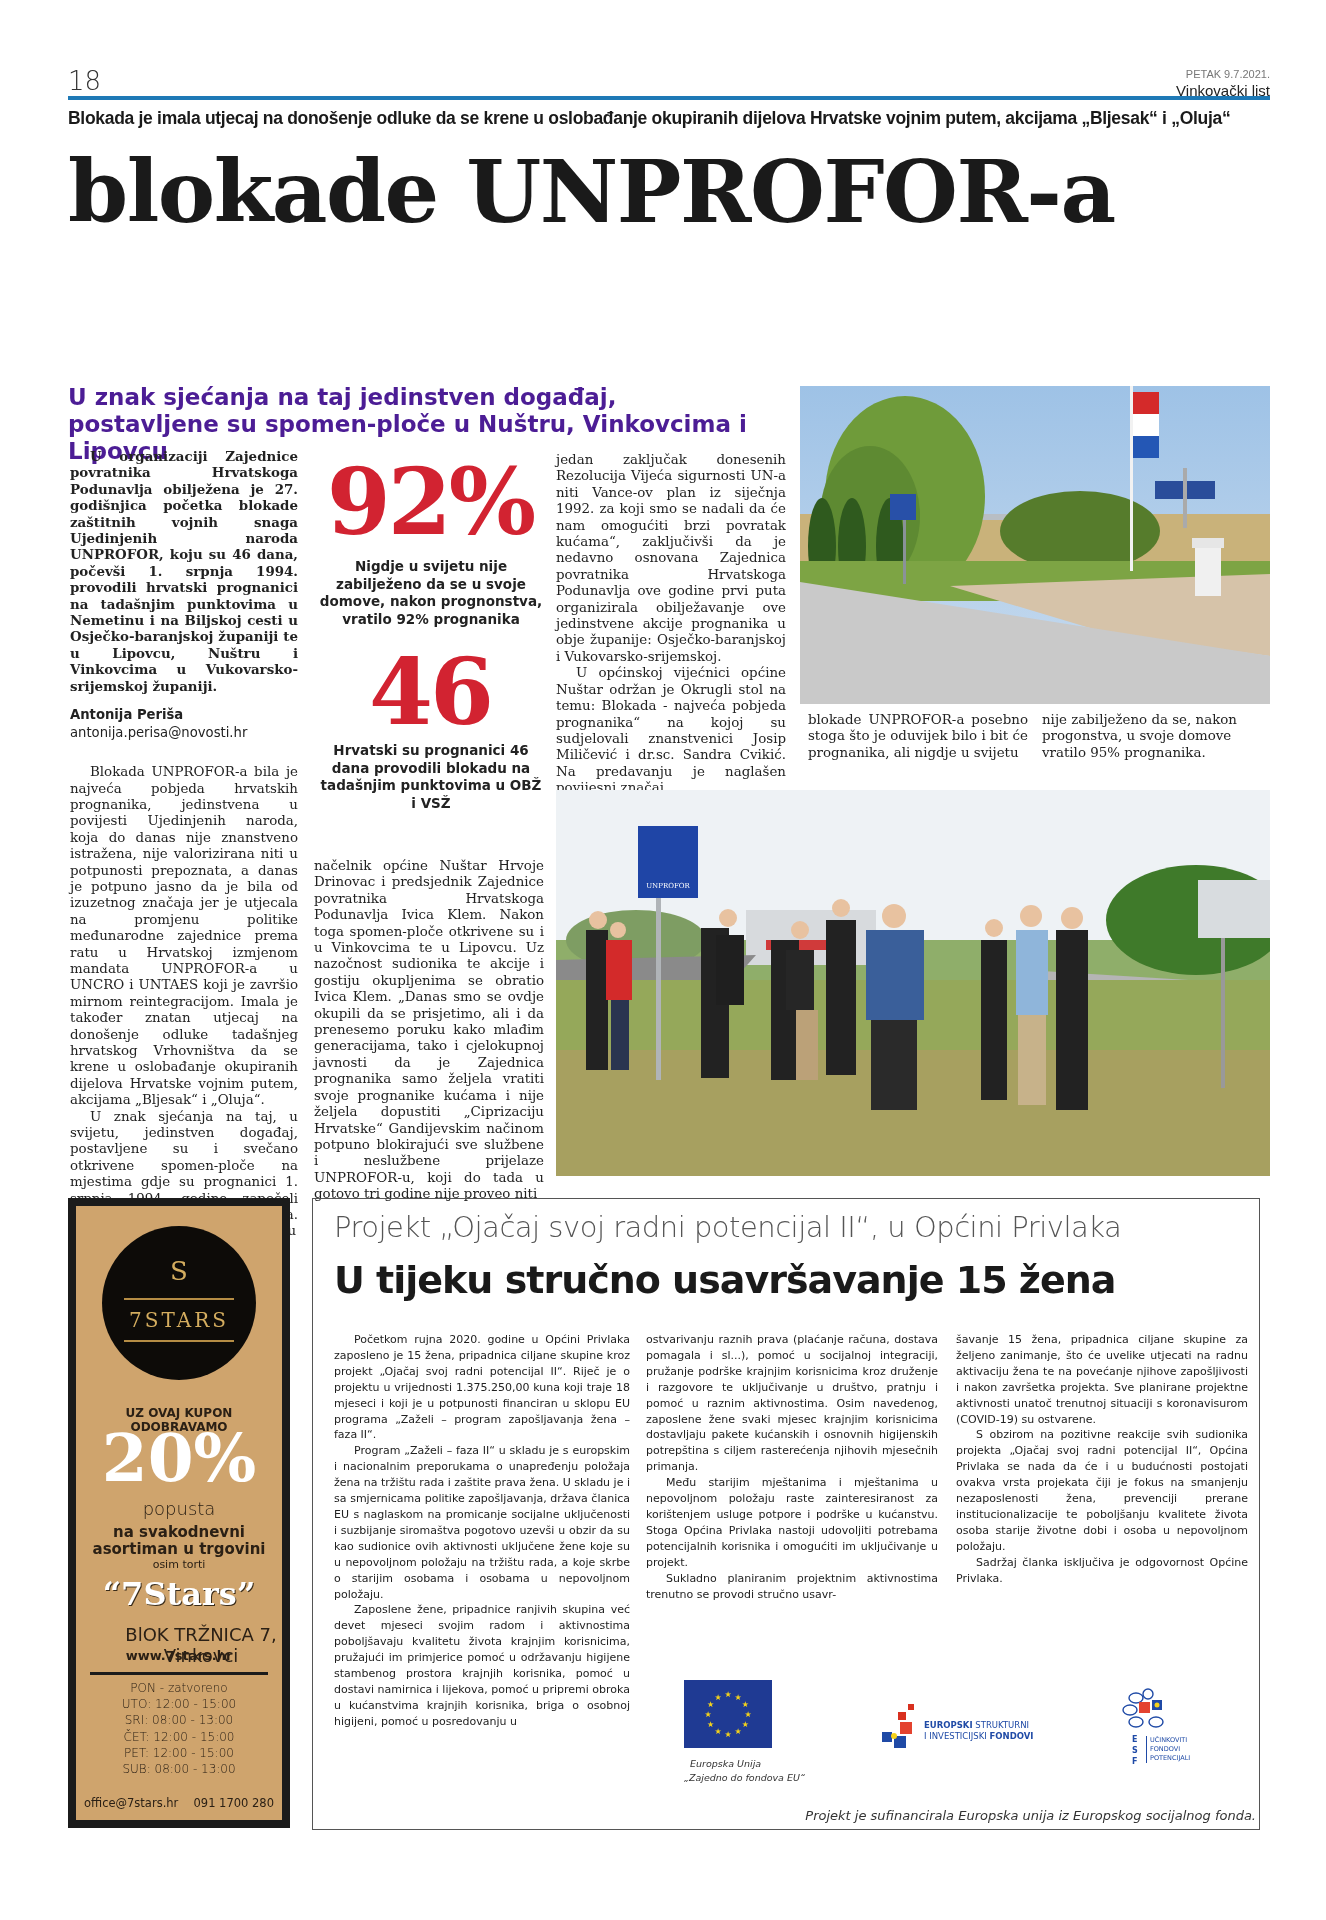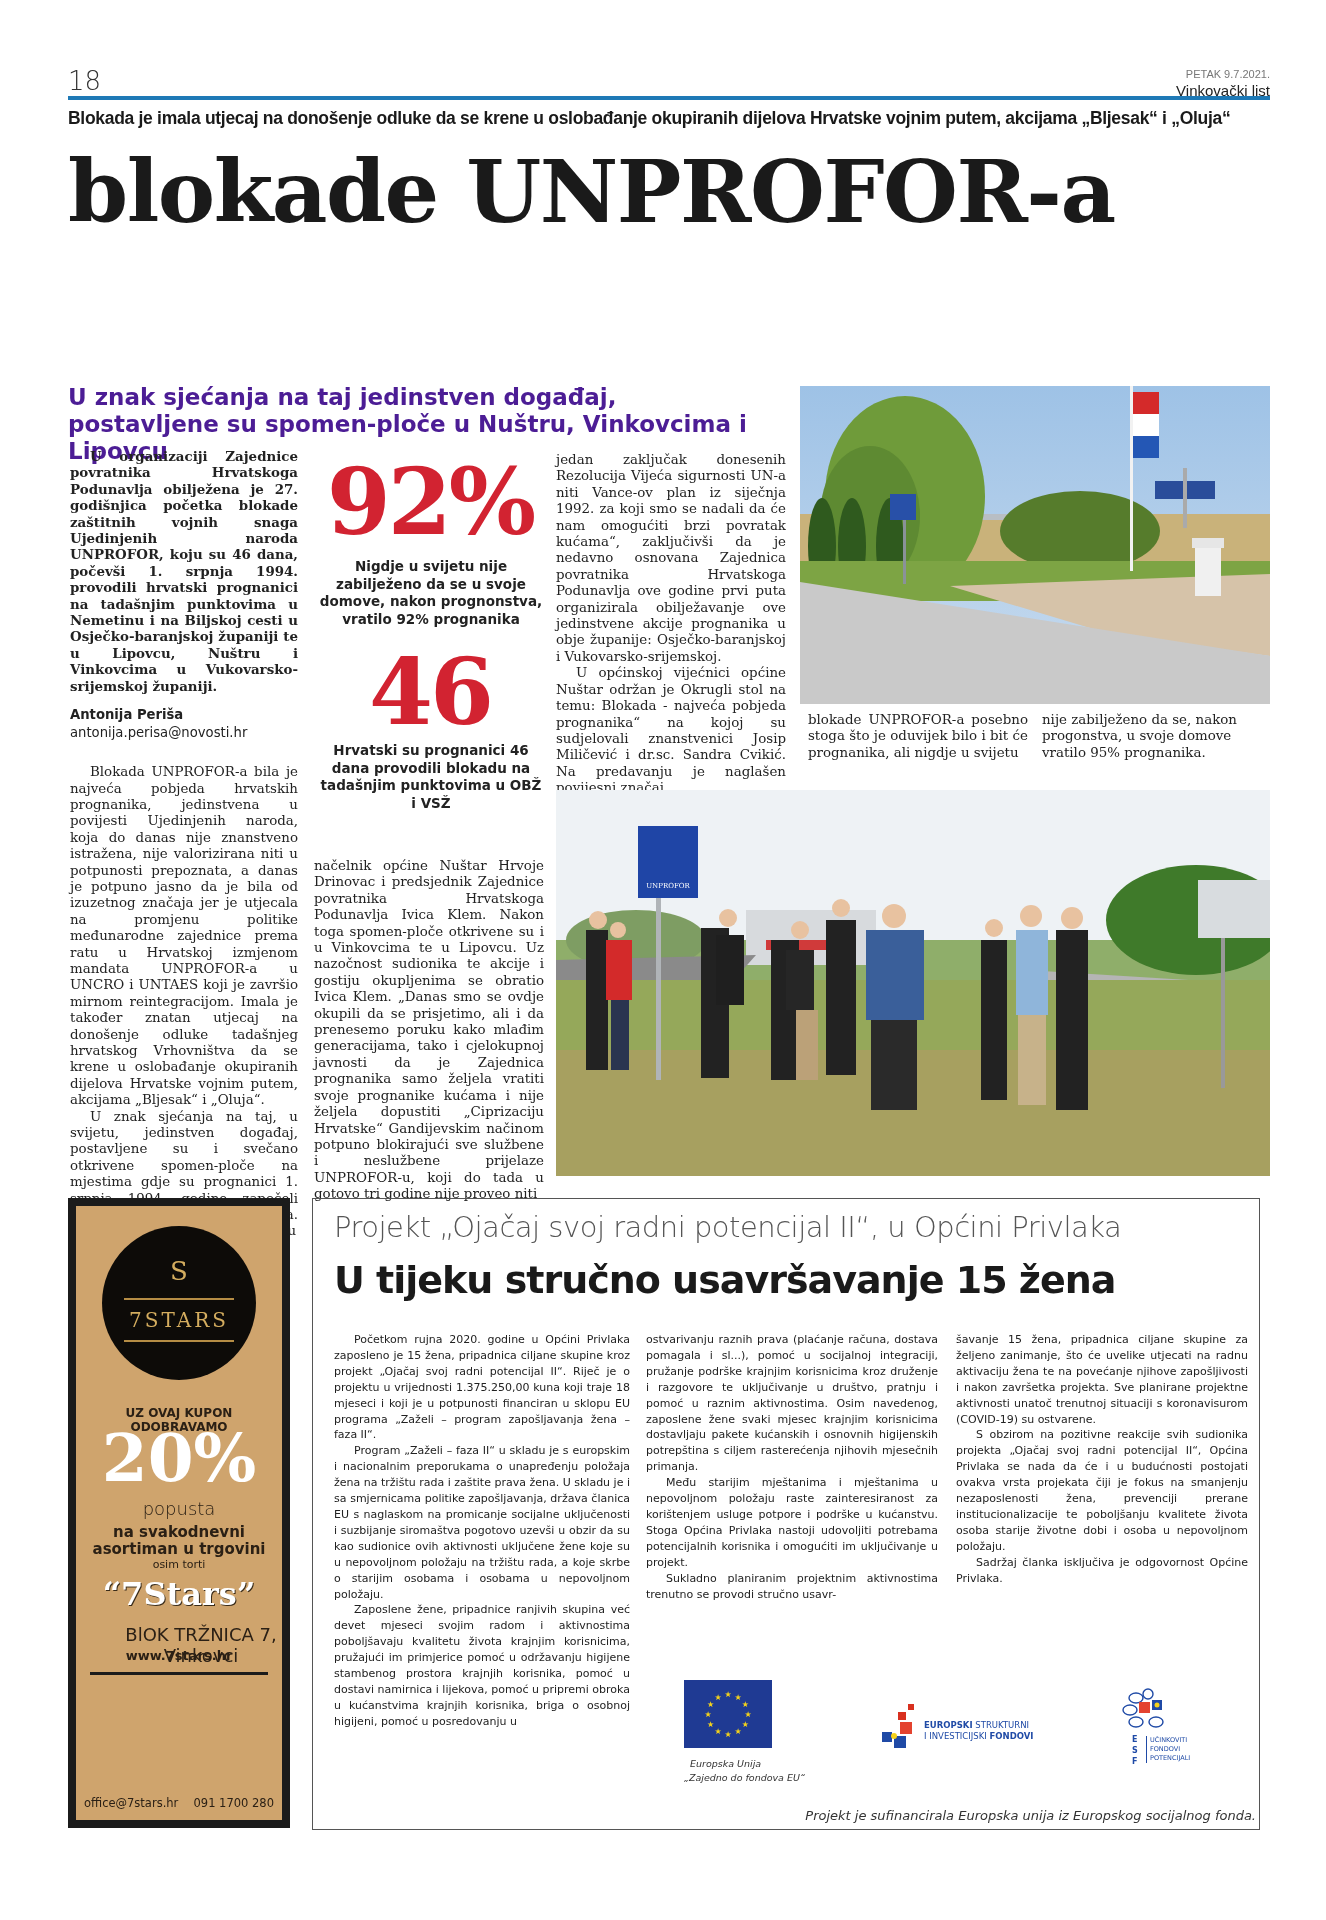--- a/index.html
+++ b/index.html
@@ -180,20 +180,28 @@
     <div class="ad-t" style="top:200px; font-size:12px; font-weight:bold;">UZ OVAJ KUPON ODOBRAVAMO</div>
     <div class="ad-t" style="top:214px; font-family:'DejaVu Serif', serif; font-weight:bold; font-size:66px; line-height:76px; color:#ffffff;">20%</div>
     <div class="ad-t" style="top:292px; font-size:18px; font-weight:300;">popusta</div>
     <div class="ad-t" style="top:318px; font-size:15px; font-weight:bold; line-height:17px;">na svakodnevni</div>
     <div class="ad-t" style="top:335px; font-size:15px; font-weight:bold; line-height:17px;">asortiman u trgovini</div>
     <div class="ad-t" style="top:352px; font-size:11px; line-height:13px;">osim torti</div>
     <div class="ad-t" style="top:368px; font-family:'DejaVu Serif', serif; font-weight:bold; font-size:32px; line-height:40px; color:#ffffff; text-shadow: 1px 1px 0 #3a2c1a;">“7Stars”</div>
     <div class="ad-t" style="top:418px; font-size:18px; font-weight:normal;padding-left:44px;">BlOK TRŽNICA 7, Vinkovci</div>
     <div class="ad-t" style="top:442px; font-size:13px; font-weight:bold;">www.7stars.hr</div>
     <div style="position:absolute; left:14px; right:14px; top:466px; height:3px; background:#1b1b1b;"></div>
+    <div class="ad-t" style="top:474px; font-size:12px; line-height:16.2px; font-weight:300;">
+      <div>PON - zatvoreno</div>
+      <div>UTO: 12:00 - 15:00</div>
+      <div>SRI: 08:00 - 13:00</div>
+      <div>ČET: 12:00 - 15:00</div>
+      <div>PET: 12:00 - 15:00</div>
+      <div>SUB: 08:00 - 13:00</div>
+    </div>
     <div style="position:absolute; left:8px; bottom:10px; font-family:'DejaVu Sans', sans-serif; font-size:11.5px; color:#2b2015;">office@7stars.hr</div>
     <div style="position:absolute; right:8px; bottom:10px; font-family:'DejaVu Sans', sans-serif; font-size:11.5px; color:#2b2015;">091 1700 280</div>
   </div>
 </div>
 
 <div class="abs box"></div>
 <div class="abs box-kicker">Projekt „Ojačaj svoj radni potencijal II“, u Općini Privlaka</div>
 <div class="abs box-head">U tijeku stručno usavršavanje 15 žena</div>
 
 <div class="abs bcol" style="left:334px; top:1332px; width:296px;">

